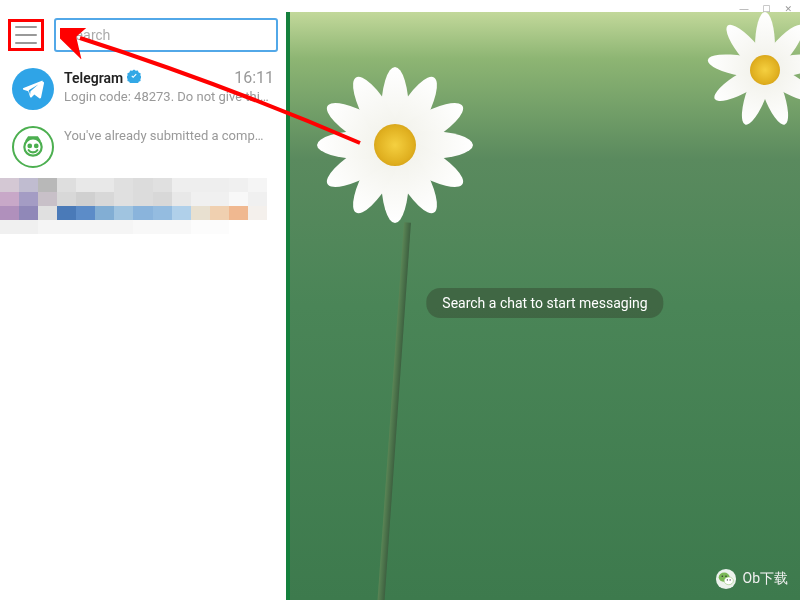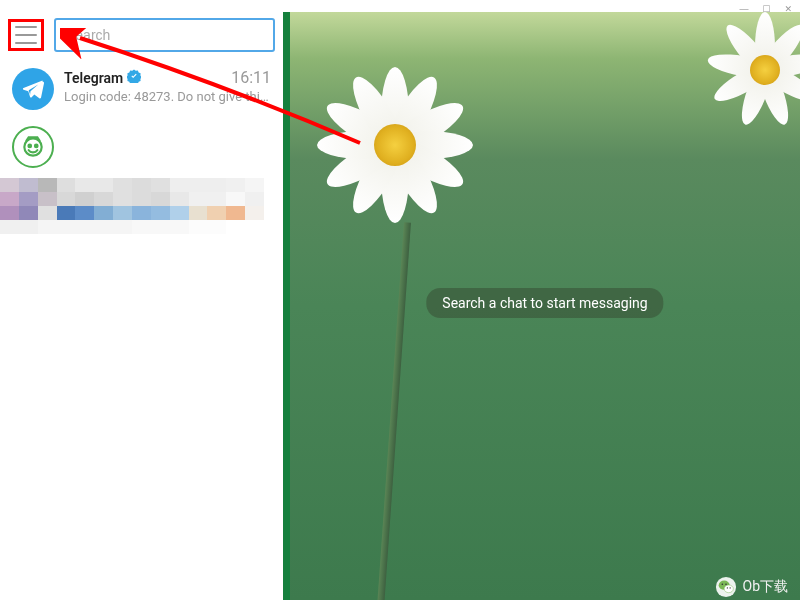--- a/index.html
+++ b/index.html
@@ -3,21 +3,21 @@
   <meta charset="utf-8">
   <style>
     * { margin: 0; padding: 0; box-sizing: border-box; }
     body { font-family: -apple-system, BlinkMacSystemFont, "Segoe UI", Roboto, sans-serif; width: 800px; height: 600px; overflow: hidden; background: #fff; }
     
     .titlebar { height: 12px; display: flex; justify-content: flex-end; align-items: center; gap: 14px; padding-right: 8px; padding-top: 6px; }
     .titlebar span { font-size: 9px; color: #999; line-height: 1; cursor: default; font-family: Arial, sans-serif; }
     
     .app { display: flex; height: 588px; }
     
-    .sidebar { width: 290px; border-right: 7px solid #15803d; display: flex; flex-direction: column; background: #fff; }
+    .sidebar { width: 290px; border-right: 4px solid #15803d; display: flex; flex-direction: column; background: #fff; }
     
     .topbar { display: flex; align-items: center; padding: 6px 8px 8px 8px; gap: 10px; }
     .menu-wrap { border: 3px solid #ff0000; padding: 4px; }
     .menu-btn { width: 22px; height: 18px; display: flex; flex-direction: column; justify-content: space-between; cursor: pointer; }
     .menu-btn div { height: 2px; background: #999; border-radius: 1px; }
     
     .search-input { flex: 1; height: 34px; border: 2px solid #52a8e8; border-radius: 3px; padding: 0 10px; font-size: 14px; color: #333; outline: none; }
     .search-input::placeholder { color: #aaa; }
     
     .chatlist { flex: 1; overflow: hidden; }
@@ -44,21 +44,21 @@
     
     
     .flower1 { position: absolute; top: 55px; left: 20px; width: 170px; height: 170px; }
     .flower2 { position: absolute; top: 0px; right: -30px; width: 130px; height: 130px; }
     .petal { position: absolute; background: linear-gradient(180deg, #ffffff 0%, #f0f0e8 100%); border-radius: 50% 50% 50% 50% / 60% 60% 40% 40%; transform-origin: 50% 100%; }
     .center { position: absolute; border-radius: 50%; background: radial-gradient(circle, #f5d040 0%, #e0b020 60%, #c89010 100%); }
     .stem { position: absolute; background: linear-gradient(90deg, #5a8555, #3d6040); }
     
     .main-msg { position: absolute; top: 276px; left: 50%; transform: translateX(-50%); background: rgba(60,90,60,0.7); color: #fff; font-size: 14px; padding: 7px 16px; border-radius: 14px; white-space: nowrap; }
     
-    .watermark { position: absolute; bottom: 2px; right: 12px; display: flex; align-items: center; gap: 6px; color: #f0f0f0; font-size: 14px; }
+    .watermark { position: absolute; bottom: 10px; right: 12px; display: flex; align-items: center; gap: 6px; color: #f0f0f0; font-size: 14px; }
     .wm-icon { width: 22px; height: 22px; }
     
     
     .arrow-svg { position: absolute; top: 28px; left: 60px; width: 310px; height: 130px; pointer-events: none; z-index: 10; }
   </style>
 </head>
 <body>
 
 <div class="titlebar">
   <span>—</span>
@@ -106,20 +106,21 @@
         <div class="avatar avatar-bot">
           <svg viewBox="0 0 24 24" fill="none" stroke="#4caf50" stroke-width="2">
             <circle cx="12" cy="12" r="8"></circle>
               <circle cx="9" cy="11" r="1.2" fill="#4caf50"></circle>
               <circle cx="15" cy="11" r="1.2" fill="#4caf50"></circle>
               <path d="M8 15c1 1.5 2.5 2 4 2s3-.5 4-2" stroke-linecap="round"></path>
               <path d="M6 6l2-3h8l2 3" stroke-linecap="round"></path>
           </svg>
         </div>
         <div class="chat-body">
+          <div class="chat-preview">You've already submitted a comp…</div>
         </div>
       </div>
 
       <div class="pixelated">
         <div class="row">
           <div class="cell" style="background:#d4c8d4"></div>
             <div class="cell" style="background:#c0bcd0"></div>
             <div class="cell" style="background:#b8b8b8"></div>
             <div class="cell" style="background:#dedede"></div>
             <div class="cell" style="background:#e8e8e8"></div>

